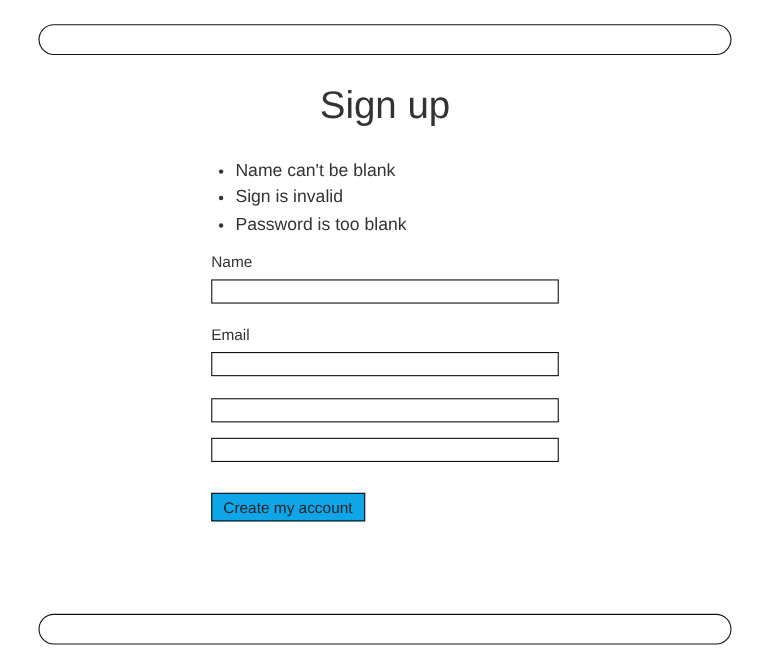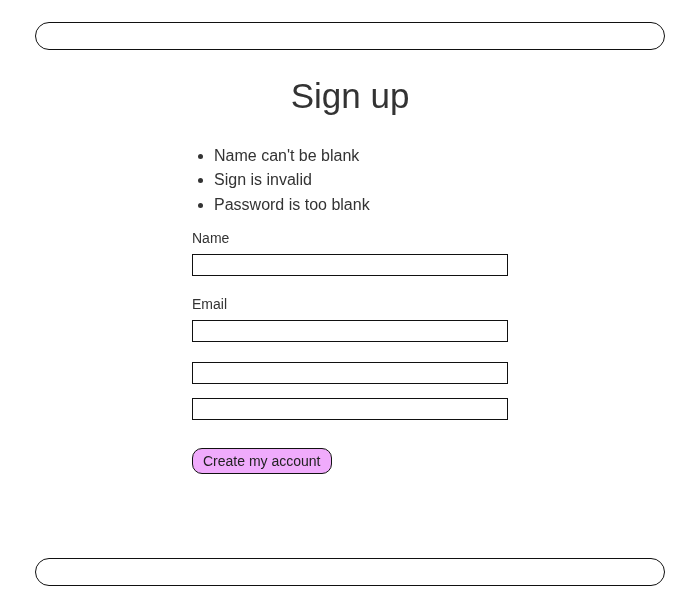--- a/index.html
+++ b/index.html
@@ -80,23 +80,23 @@
       padding: 0 4px;
     }
     .confirm-gap {
       margin-bottom: 28px;
     }
     .submit-btn {
       display: inline-block;
       padding: 4px 10px;
       font-size: 14px;
       color: #222;
-      background: #f0abfc;
+      background: #0ea5e9;
       border: 1.5px solid #111;
-      border-radius: 10px;
+      border-radius: 0;
       cursor: pointer;
     }
   </style>
 </head>
 <body>
 
 <div class="pill pill-top"></div>
 
 <h1 class="page-title">Sign up</h1>
 

